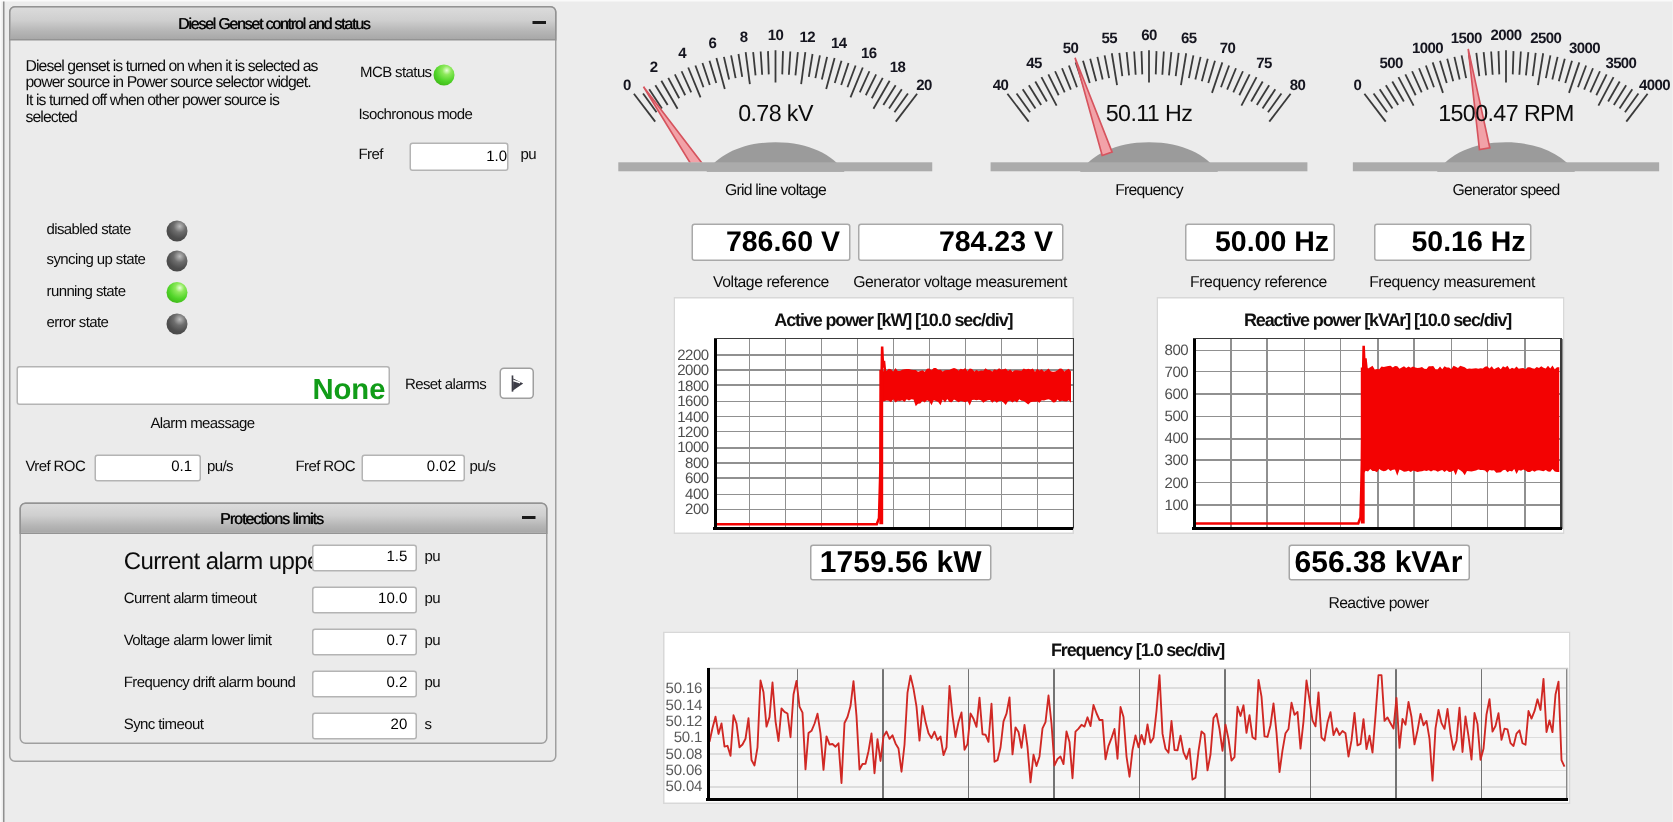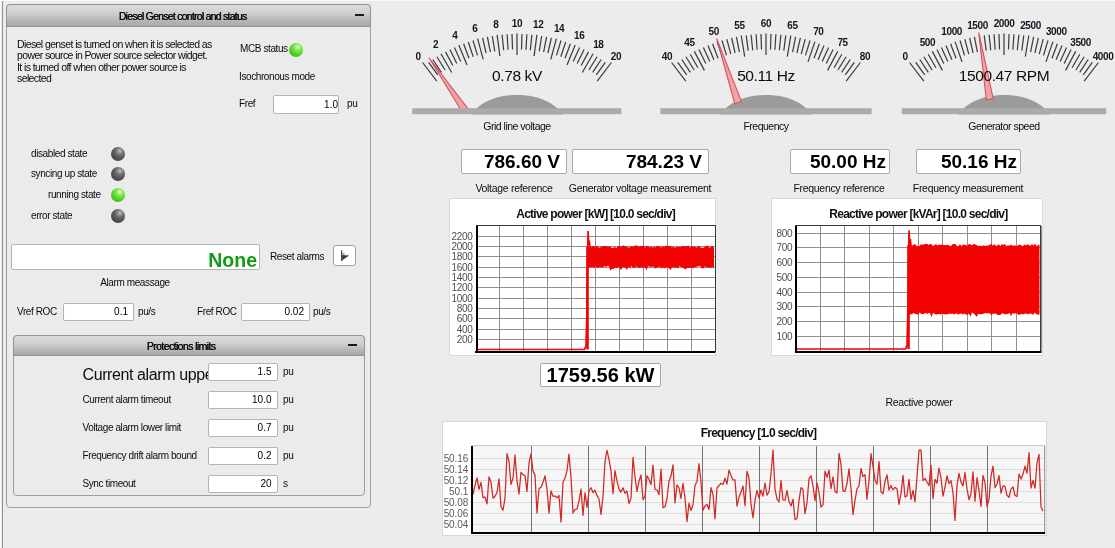--- a/index.html
+++ b/index.html
@@ -17,21 +17,21 @@
     <div style="position:absolute;left:240px;top:43px;font-size:10px;letter-spacing:-0.4px;color:#0c0c0c;white-space:nowrap;">MCB status</div>
     <div style="position:absolute;left:288.5px;top:42.5px;width:14px;height:14px;border-radius:50%;background:radial-gradient(circle at 63% 28%, #e8ffd8 0%, #8ee95c 22%, #50d428 55%, #3cb315 85%, #339c10 100%)"></div>
     <div style="position:absolute;left:239px;top:71px;font-size:10px;letter-spacing:-0.4px;color:#0c0c0c;white-space:nowrap;">Isochronous mode</div>
     <div style="position:absolute;left:239px;top:98px;font-size:10px;letter-spacing:-0.4px;color:#0c0c0c;white-space:nowrap;">Fref</div>
     <div style="position:absolute;left:273px;top:95px;width:66px;height:19px;background:#fff;border:1px solid #b4b4b4;border-radius:2px;box-sizing:border-box;font-size:10px;line-height:17px;text-align:right;padding-right:0;color:#000">1.0</div>
     <div style="position:absolute;left:347px;top:98px;font-size:10px;letter-spacing:-0.4px;color:#0c0c0c;white-space:nowrap;">pu</div>
     <div style="position:absolute;left:31px;top:147.5px;font-size:10px;letter-spacing:-0.4px;color:#0c0c0c;white-space:nowrap;">disabled state</div>
     <div style="position:absolute;left:111px;top:146.5px;width:14px;height:14px;border-radius:50%;background:radial-gradient(circle at 63% 28%, #bdbdbd 0%, #6e6e6e 30%, #4e4e4e 60%, #424242 100%)"></div>
     <div style="position:absolute;left:31px;top:168px;font-size:10px;letter-spacing:-0.4px;color:#0c0c0c;white-space:nowrap;">syncing up state</div>
     <div style="position:absolute;left:111px;top:167px;width:14px;height:14px;border-radius:50%;background:radial-gradient(circle at 63% 28%, #bdbdbd 0%, #6e6e6e 30%, #4e4e4e 60%, #424242 100%)"></div>
-    <div style="position:absolute;left:48px;top:188.5px;font-size:10px;letter-spacing:-0.4px;color:#0c0c0c;white-space:nowrap;">running state</div>
+    <div style="position:absolute;left:31px;top:188.5px;font-size:10px;letter-spacing:-0.4px;color:#0c0c0c;white-space:nowrap;">running state</div>
     <div style="position:absolute;left:111px;top:187.5px;width:14px;height:14px;border-radius:50%;background:radial-gradient(circle at 63% 28%, #e8ffd8 0%, #8ee95c 22%, #50d428 55%, #3cb315 85%, #339c10 100%)"></div>
     <div style="position:absolute;left:31px;top:209.5px;font-size:10px;letter-spacing:-0.4px;color:#0c0c0c;white-space:nowrap;">error state</div>
     <div style="position:absolute;left:111px;top:208.5px;width:14px;height:14px;border-radius:50%;background:radial-gradient(circle at 63% 28%, #bdbdbd 0%, #6e6e6e 30%, #4e4e4e 60%, #424242 100%)"></div>
     <div style="position:absolute;left:11px;top:244px;width:249px;height:26px;background:#fff;border:1px solid #b4b4b4;border-radius:2px;box-sizing:border-box;font-size:19.5px;font-weight:bold;color:#119c18;text-align:right;line-height:24px;padding-right:2px;padding-top:2.5px">None</div>
     <div style="position:absolute;left:270px;top:250.5px;font-size:10px;letter-spacing:-0.4px;color:#0c0c0c;white-space:nowrap;">Reset alarms</div>
     <div style="position:absolute;left:333px;top:245px;width:23px;height:21px;background:#fff;border:1px solid #9f9f9f;border-radius:3px;box-sizing:border-box"></div>
     <svg style="position:absolute;left:333px;top:245px" width="23" height="21" viewBox="0 0 23 21">
       <rect x="8.1" y="5.3" width="1.1" height="10.8" fill="#3c3c46"></rect>
       <polygon points="9.2,7.4 15.8,10.7 9.0,15.4" fill="#3c3c46"></polygon>
       <line x1="9.2" y1="8.7" x2="13.8" y2="10.2" stroke="#ffffff" stroke-width="1.1"></line>
@@ -258,20 +258,21 @@
     </svg>
 <div style="position:absolute;left:461px;top:149px;width:106px;height:25px;background:#fff;border:1px solid #a9a9a9;border-radius:2px;box-sizing:border-box;font-size:19px;font-weight:bold;color:#000;text-align:right;line-height:23px;padding-right:6px">786.60 V</div>
     <div style="position:absolute;left:364px;top:182px;width:300px;text-align:center;font-size:10.5px;letter-spacing:-0.3px;color:#0c0c0c;white-space:nowrap">Voltage reference</div>
     <div style="position:absolute;left:572px;top:149px;width:137px;height:25px;background:#fff;border:1px solid #a9a9a9;border-radius:2px;box-sizing:border-box;font-size:19px;font-weight:bold;color:#000;text-align:right;line-height:23px;padding-right:6px">784.23 V</div>
     <div style="position:absolute;left:490px;top:182px;width:300px;text-align:center;font-size:10.5px;letter-spacing:-0.3px;color:#0c0c0c;white-space:nowrap">Generator voltage measurement</div>
     <div style="position:absolute;left:790px;top:149px;width:100px;height:25px;background:#fff;border:1px solid #a9a9a9;border-radius:2px;box-sizing:border-box;font-size:19px;font-weight:bold;color:#000;text-align:right;line-height:23px;padding-right:3px">50.00 Hz</div>
     <div style="position:absolute;left:689px;top:182px;width:300px;text-align:center;font-size:10.5px;letter-spacing:-0.3px;color:#0c0c0c;white-space:nowrap">Frequency reference</div>
     <div style="position:absolute;left:916px;top:149px;width:105px;height:25px;background:#fff;border:1px solid #a9a9a9;border-radius:2px;box-sizing:border-box;font-size:19px;font-weight:bold;color:#000;text-align:right;line-height:23px;padding-right:3px">50.16 Hz</div>
     <div style="position:absolute;left:818px;top:182px;width:300px;text-align:center;font-size:10.5px;letter-spacing:-0.3px;color:#0c0c0c;white-space:nowrap">Frequency measurement</div>
     <div style="position:absolute;left:540px;top:363.4px;width:121px;height:24px;background:#fff;border:1px solid #a6a6a6;border-radius:2px;box-sizing:border-box;font-size:20px;font-weight:bold;color:#000;text-align:center;line-height:22px">1759.56 kW</div>
+    <div style="position:absolute;left:858.5px;top:363.4px;width:121px;height:24px;background:#fff;border:1px solid #a6a6a6;border-radius:2px;box-sizing:border-box;font-size:20px;font-weight:bold;color:#000;text-align:center;line-height:22px">656.38 kVAr</div>
     <div style="position:absolute;left:769px;top:395.5px;width:300px;text-align:center;font-size:10.5px;letter-spacing:-0.4px;color:#0c0c0c;white-space:nowrap">Reactive power</div>
 <div style="position:absolute;left:449px;top:198px;width:267px;height:158px;background:#fff;border:1px solid #d8d8d8;box-sizing:border-box"></div>
     <svg style="position:absolute;left:449px;top:198px" width="267" height="158" viewBox="449 198 267 158">
       <text x="595.6" y="217.5" font-family="Liberation Sans,sans-serif" font-size="12" font-weight="bold" letter-spacing="-0.75" fill="#101010" text-anchor="middle">Active power [kW] [10.0 sec/div]</text>
       <g stroke="#909090" stroke-width="1" shape-rendering="crispEdges">
         <line x1="476" y1="339.5" x2="715.3" y2="339.5"></line>
         <line x1="476" y1="329.5" x2="715.3" y2="329.5"></line>
         <line x1="476" y1="318.5" x2="715.3" y2="318.5"></line>
         <line x1="476" y1="308.5" x2="715.3" y2="308.5"></line>
         <line x1="476" y1="298.5" x2="715.3" y2="298.5"></line>

